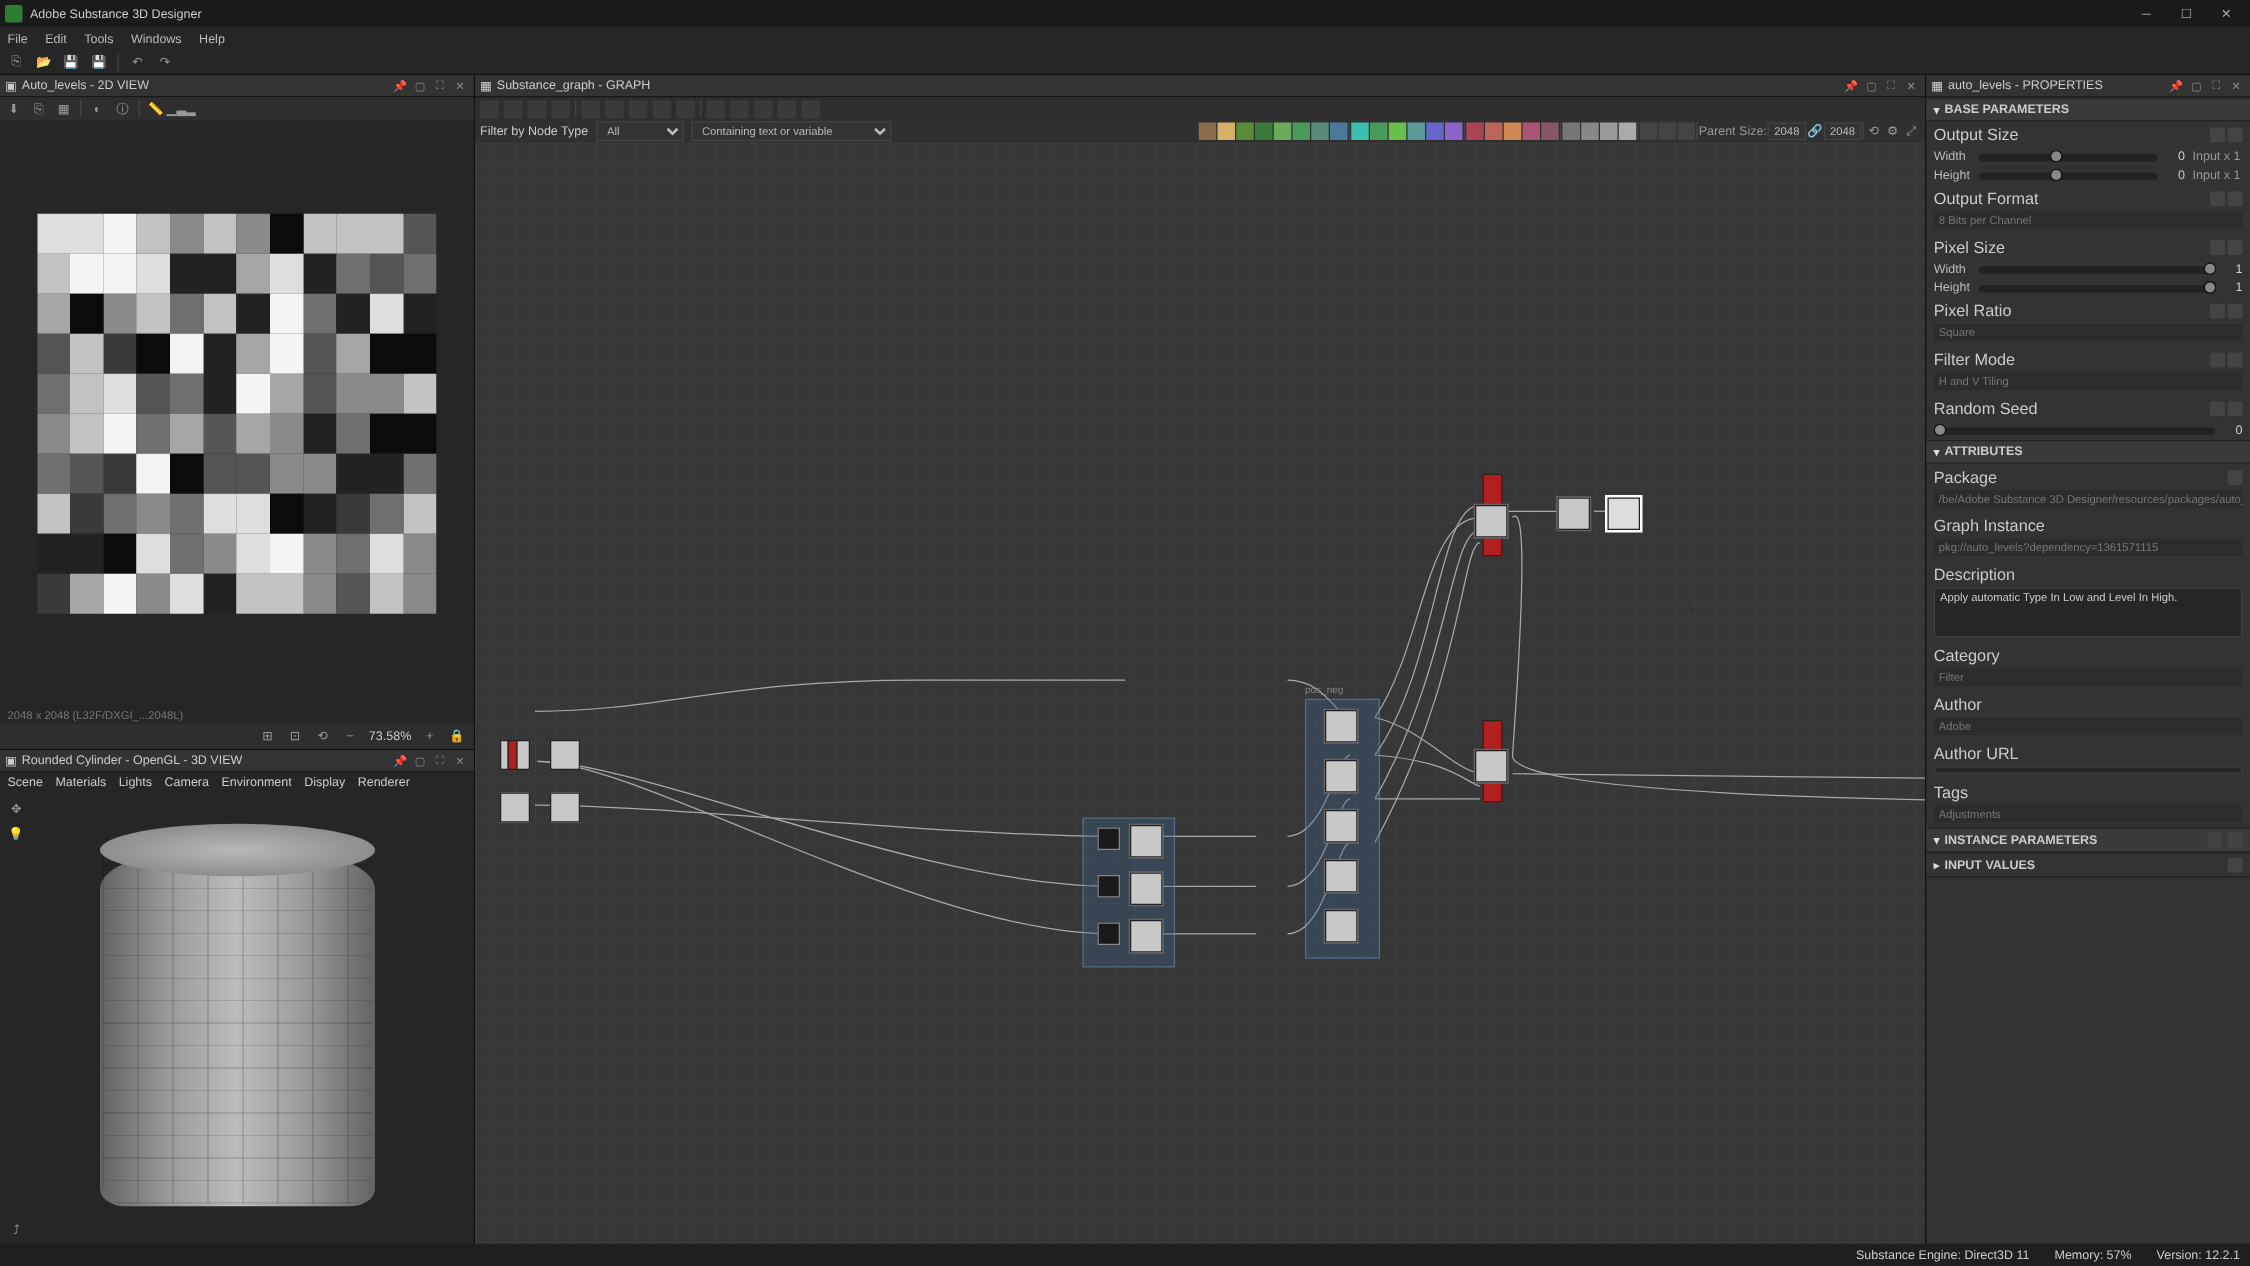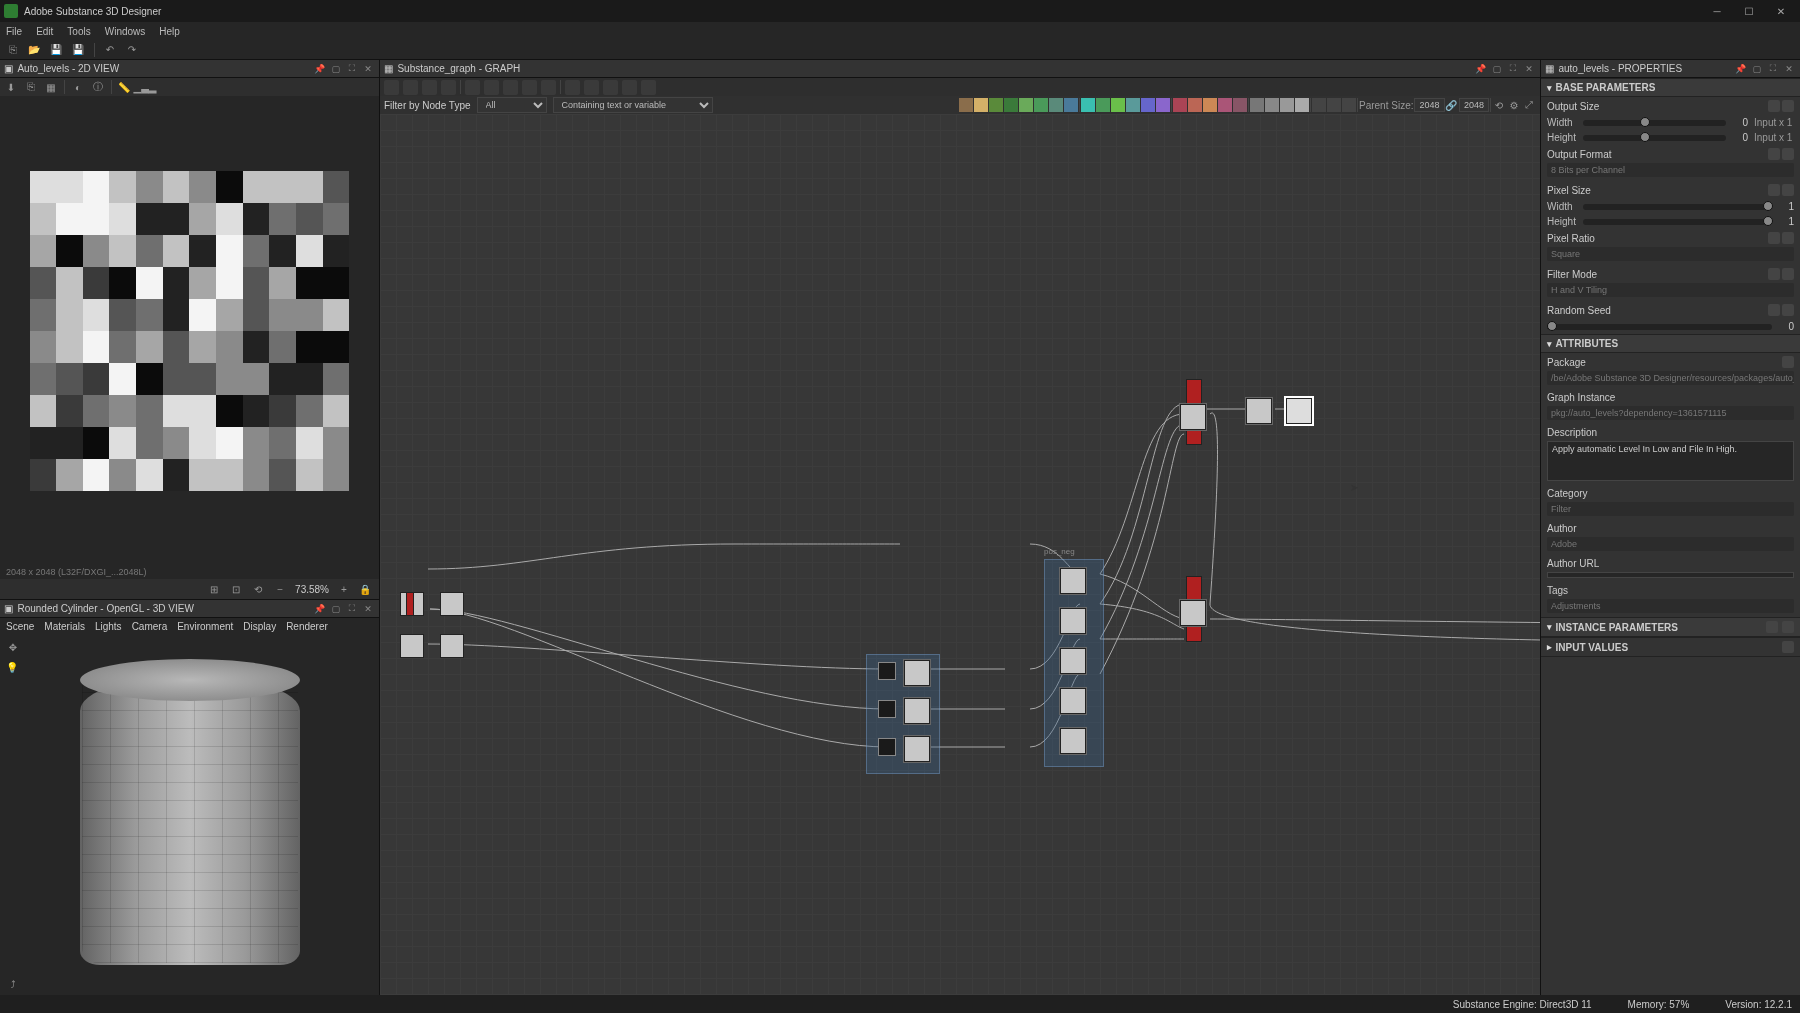--- a/index.html
+++ b/index.html
@@ -46,33 +46,33 @@
 .canvas { flex:1; background:#373737; position:relative; overflow:hidden; background-image:linear-gradient(#3c3c3c 1px,transparent 1px),linear-gradient(90deg,#3c3c3c 1px,transparent 1px); background-size:16px 16px; }
 .node { position:absolute; width:26px; height:26px; background:#c8c8c8; border:1px solid #222; box-shadow:0 0 0 1px #666; }
 .node-frame { position:absolute; background:rgba(60,100,140,0.35); border:1px solid rgba(150,200,255,0.3); }
 .node-box { position:absolute; width:24px; height:24px; background:#888; border:1px solid #222; }
 .node-red { background:#b02020; }
 .node-dblue { position:absolute; width:18px; height:18px; background:#1a1a1a; border:1px solid #888; }
 svg.wires { position:absolute; inset:0; width:100%; height:100%; pointer-events:none; }
 svg.wires path { stroke:#aaa; stroke-width:1; fill:none; }
 .sec-head { background:#3a3a3a; padding:3px 6px; display:flex; align-items:center; gap:4px; color:#ddd; font-weight:bold; font-size:9px; border-top:1px solid #222; border-bottom:1px solid #222; }
 .prop-row { display:flex; align-items:center; padding:3px 6px; gap:6px; font-size:9px; }
-.prop-label { flex:1; color:#ccc; font-size:10px; }
+.prop-label { flex:1; color:#ccc; font-size:13px; }
 .mini-icons { display:flex; gap:2px; }
 .mini-i { width:12px; height:12px; background:#444; border-radius:2px; }
 .slider-row { display:flex; align-items:center; padding:2px 6px; gap:6px; font-size:9px; }
 .slider-row label { width:30px; color:#bbb; }
 .slider { flex:1; height:6px; background:#222; border-radius:3px; position:relative; }
 .slider .thumb { position:absolute; top:-3px; width:10px; height:10px; background:#888; border-radius:50%; border:1px solid #111; }
 .val { width:16px; text-align:right; color:#ccc; }
 .extra { width:40px; color:#999; }
 .locked { background:#2c2c2c; color:#777; padding:2px 4px; margin:0 6px 4px 6px; font-size:9px; border-radius:2px; }
 .text-field { background:#262626; border:1px solid #444; color:#ccc; font-size:9px; padding:2px 4px; margin:0 6px 4px 6px; display:block; width:calc(100% - 12px); }
 .desc-field { height:40px; }
-.statusbar { position:absolute; bottom:0; left:0; right:0; height:18px; background:#1f1f1f; display:flex; align-items:center; justify-content:flex-end; padding:0 8px; gap:36px; font-size:9px; color:#888; }
+.statusbar { position:absolute; bottom:0; left:0; right:0; height:18px; background:#1f1f1f; display:flex; align-items:center; justify-content:flex-end; padding:0 8px; gap:20px; font-size:9px; color:#888; }
 .sep { width:1px; height:14px; background:#444; }
 </style>
 </head>
 <body>
 
 <div class="titlebar">
   <div class="left">
     <div class="app-icon"></div>
     <span>Adobe Substance 3D Designer</span>
   </div>
@@ -550,21 +550,21 @@
         <div class="mini-i"></div>
       </div>
   <div class="locked" style="white-space:nowrap;overflow:hidden">/be/Adobe Substance 3D Designer/resources/packages/auto_levels.sbs</div>
   <div class="prop-row">
         <span class="prop-label">Graph Instance</span>
       </div>
   <div class="locked" style="white-space:nowrap;overflow:hidden">pkg://auto_levels?dependency=1361571115</div>
   <div class="prop-row">
         <span class="prop-label">Description</span>
       </div>
-  <div class="text-field desc-field">Apply automatic Level In Low and File In High.</div>
+  <div class="text-field desc-field">Apply automatic Type In Low and Level In High.</div>
   <div class="prop-row">
         <span class="prop-label">Category</span>
       </div>
   <div class="locked">Filter</div>
   <div class="prop-row">
         <span class="prop-label">Author</span>
       </div>
   <div class="locked">Adobe</div>
   <div class="prop-row">
         <span class="prop-label">Author URL</span>

